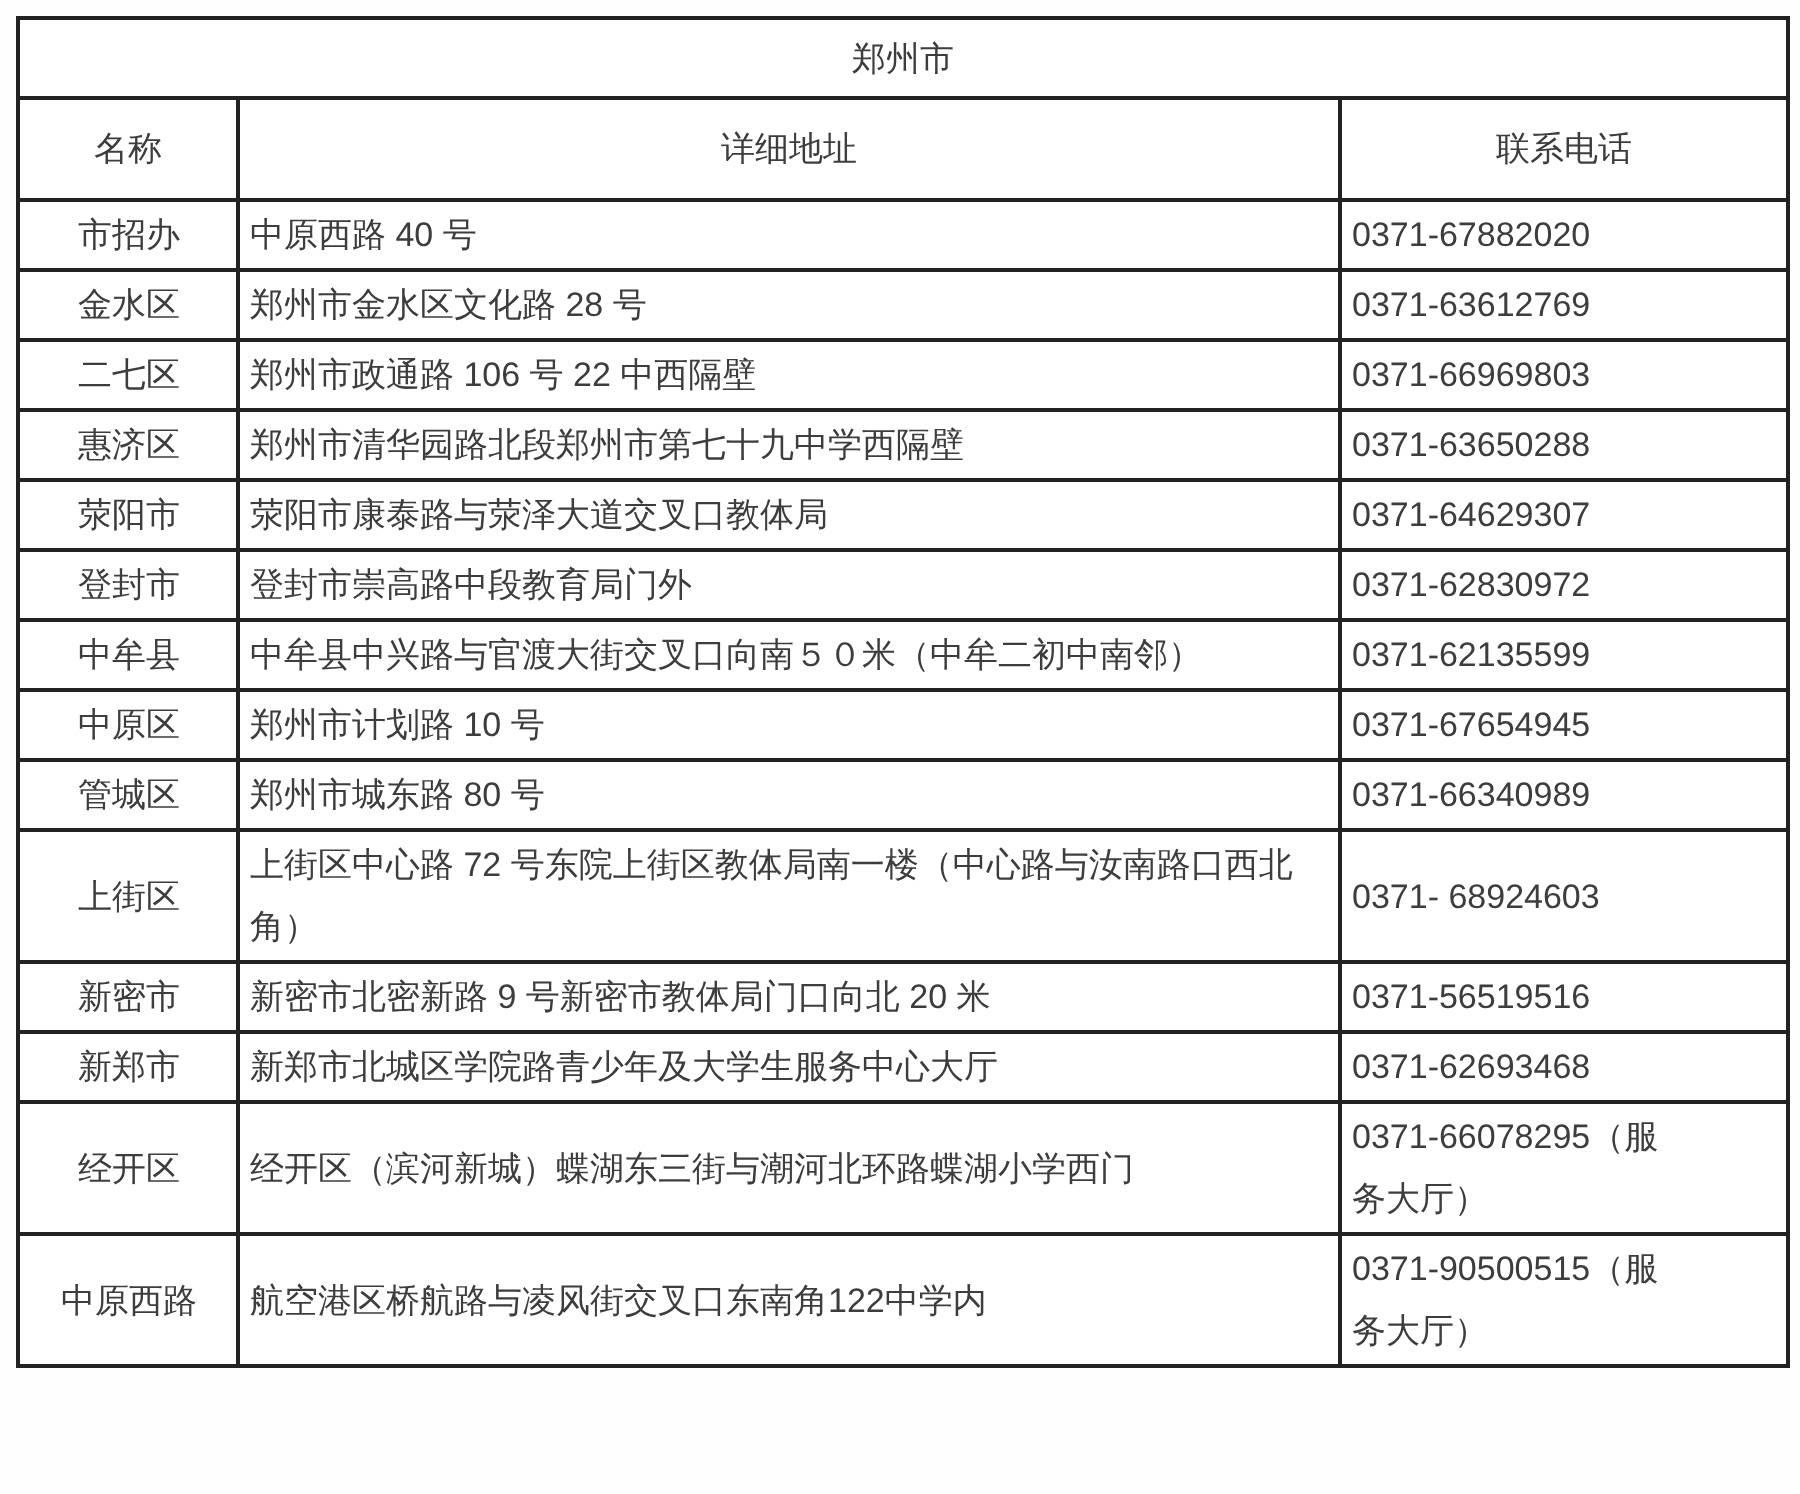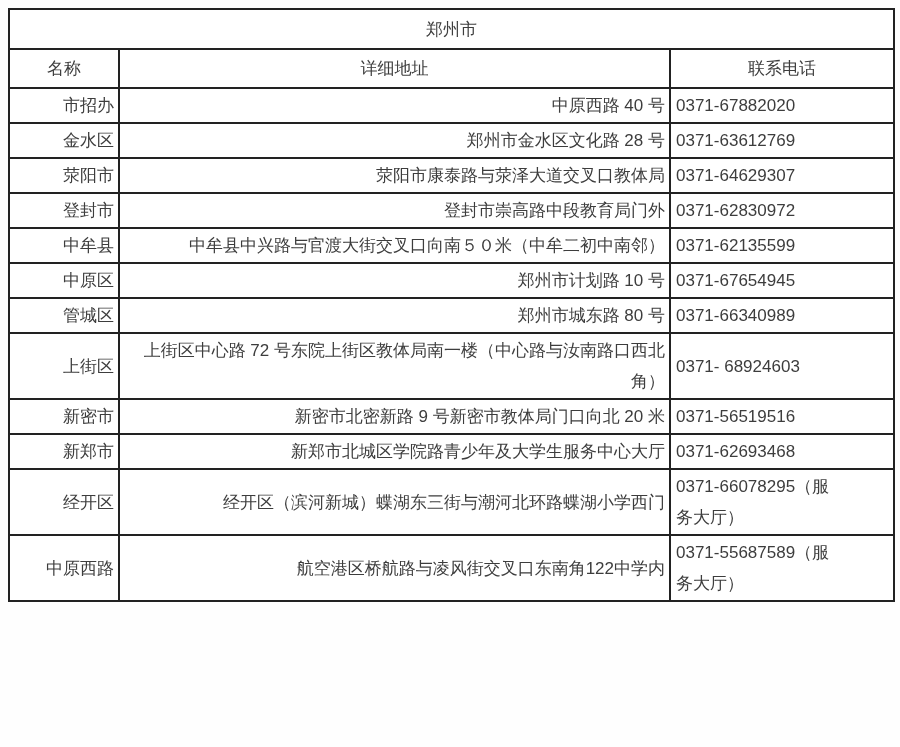--- a/index.html
+++ b/index.html
@@ -30,23 +30,23 @@
     font-size: 17px;
     font-weight: 400;
     line-height: 31px;
     padding: 1px 4px;
     vertical-align: middle;
     word-break: break-all;
     overflow: hidden;
   }
   .contact-table th { text-align: center; }
   th.city-title-cell { height: 40px; font-family: Liberation Serif, serif; }
-  th.col-header { height: 39px; }
-  td.name-cell  { text-align: right; padding-left: 5px; border-radius: 10px; }
-  td.addr-cell  { text-align: right; padding-left: 5px; }
+  th.col-header { height: 51px; }
+  td.name-cell  { text-align: center; padding-left: 5px; border-radius: 10px; }
+  td.addr-cell  { text-align: left; padding-left: 5px; }
   td.phone-cell { text-align: left; padding-left: 5px; padding-right: 54px; }
   tr.row-single td { height: 34px; }
   tr.row-tall td   { height: 66px; }
   col.c-name  { width: 110px; }
   col.c-addr  { width: 551px; }
   col.c-phone { width: 224px; }
 </style>
 </head>
 <body>
 
@@ -70,20 +70,30 @@
     <tbody>
         <tr class="row-single">
           <td class="name-cell">市招办</td>
           <td class="addr-cell">中原西路 40 号</td>
           <td class="phone-cell">0371-67882020</td>
         </tr>
         <tr class="row-single">
           <td class="name-cell">金水区</td>
           <td class="addr-cell">郑州市金水区文化路 28 号</td>
           <td class="phone-cell">0371-63612769</td>
+        </tr>
+        <tr class="row-single">
+          <td class="name-cell">二七区</td>
+          <td class="addr-cell">郑州市政通路 106 号 22 中西隔壁</td>
+          <td class="phone-cell">0371-66969803</td>
+        </tr>
+        <tr class="row-single">
+          <td class="name-cell">惠济区</td>
+          <td class="addr-cell">郑州市清华园路北段郑州市第七十九中学西隔壁</td>
+          <td class="phone-cell">0371-63650288</td>
         </tr>
         <tr class="row-single">
           <td class="name-cell">荥阳市</td>
           <td class="addr-cell">荥阳市康泰路与荥泽大道交叉口教体局</td>
           <td class="phone-cell">0371-64629307</td>
         </tr>
         <tr class="row-single">
           <td class="name-cell">登封市</td>
           <td class="addr-cell">登封市崇高路中段教育局门外</td>
           <td class="phone-cell">0371-62830972</td>
@@ -119,17 +129,17 @@
           <td class="phone-cell">0371-62693468</td>
         </tr>
         <tr class="row-tall">
           <td class="name-cell">经开区</td>
           <td class="addr-cell">经开区（滨河新城）蝶湖东三街与潮河北环路蝶湖小学西门</td>
           <td class="phone-cell">0371-66078295（服务大厅）</td>
         </tr>
         <tr class="row-tall">
           <td class="name-cell">中原西路</td>
           <td class="addr-cell">航空港区桥航路与凌风街交叉口东南角122中学内</td>
-          <td class="phone-cell">0371-55687589（服务大厅）</td>
+          <td class="phone-cell">0371-90500515（服务大厅）</td>
         </tr>
       </tbody>
   </table>
 </div>
 
 </body></html>

